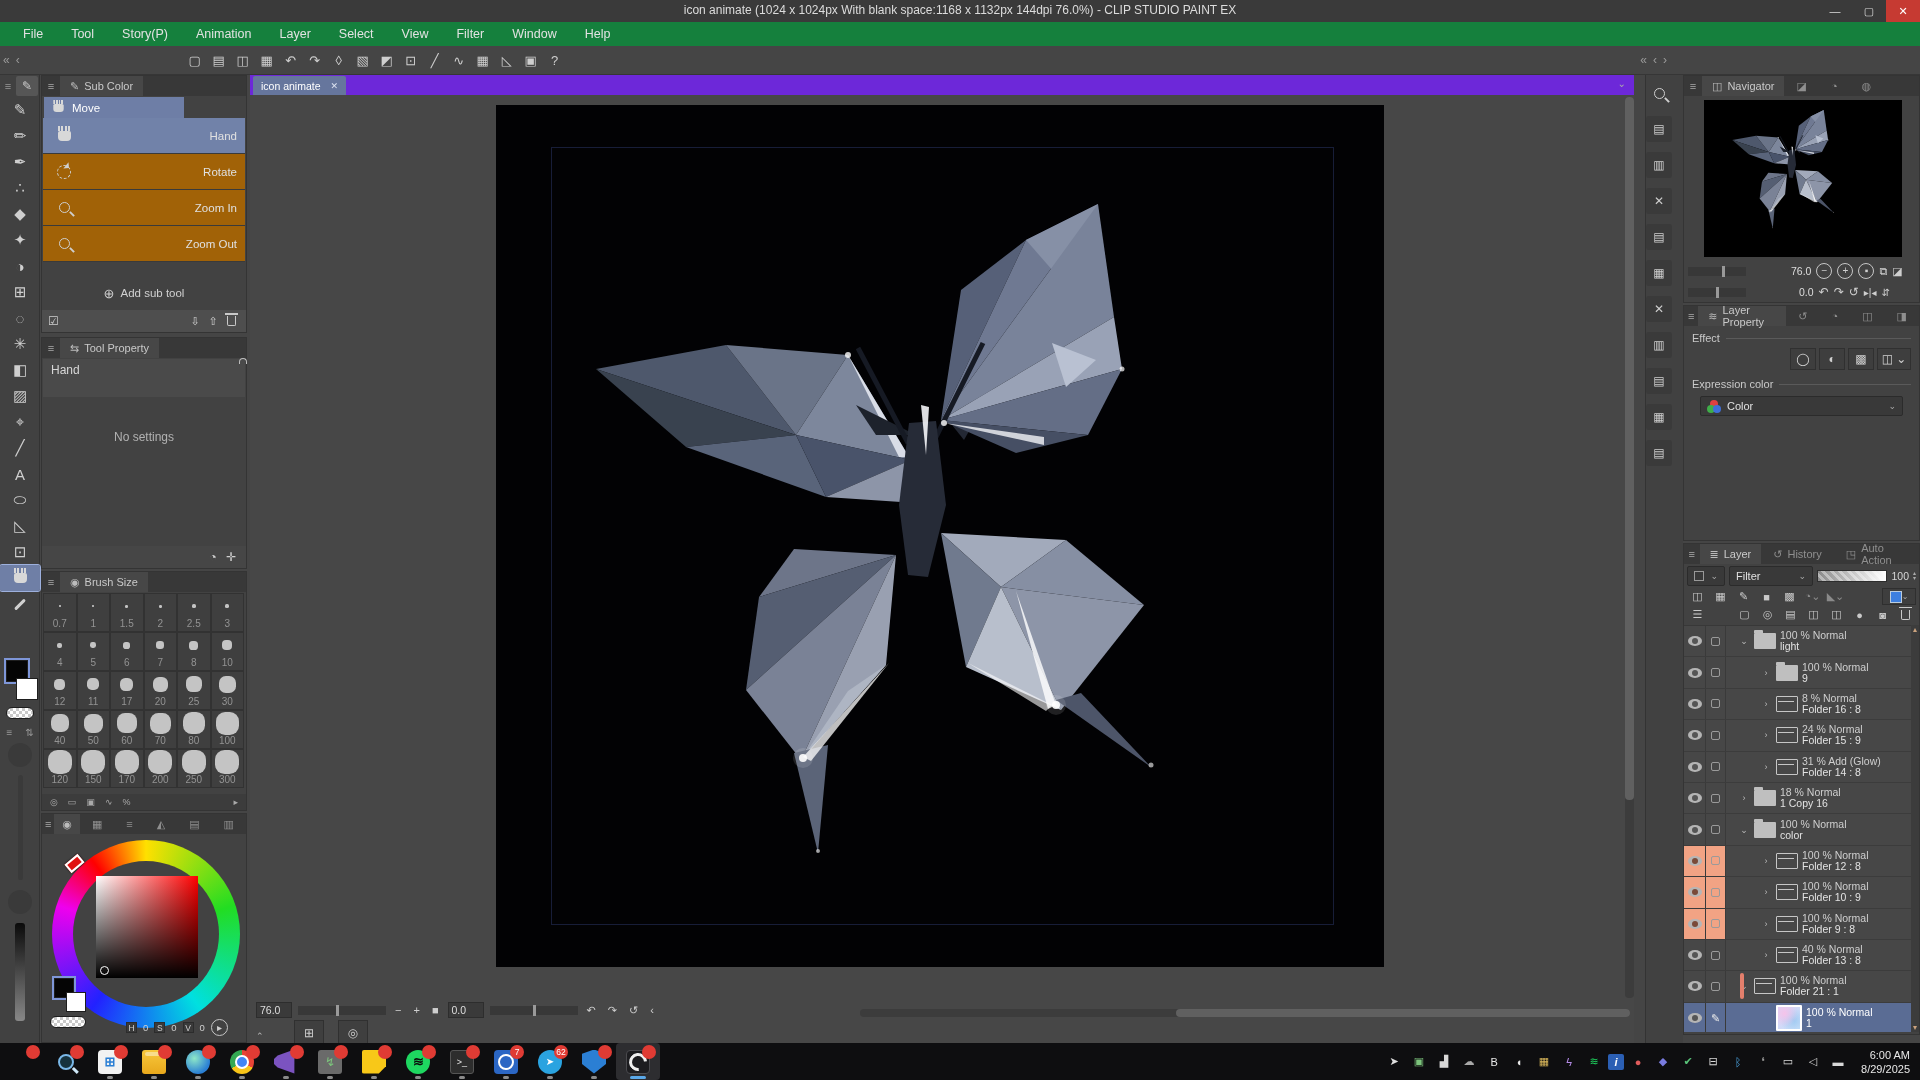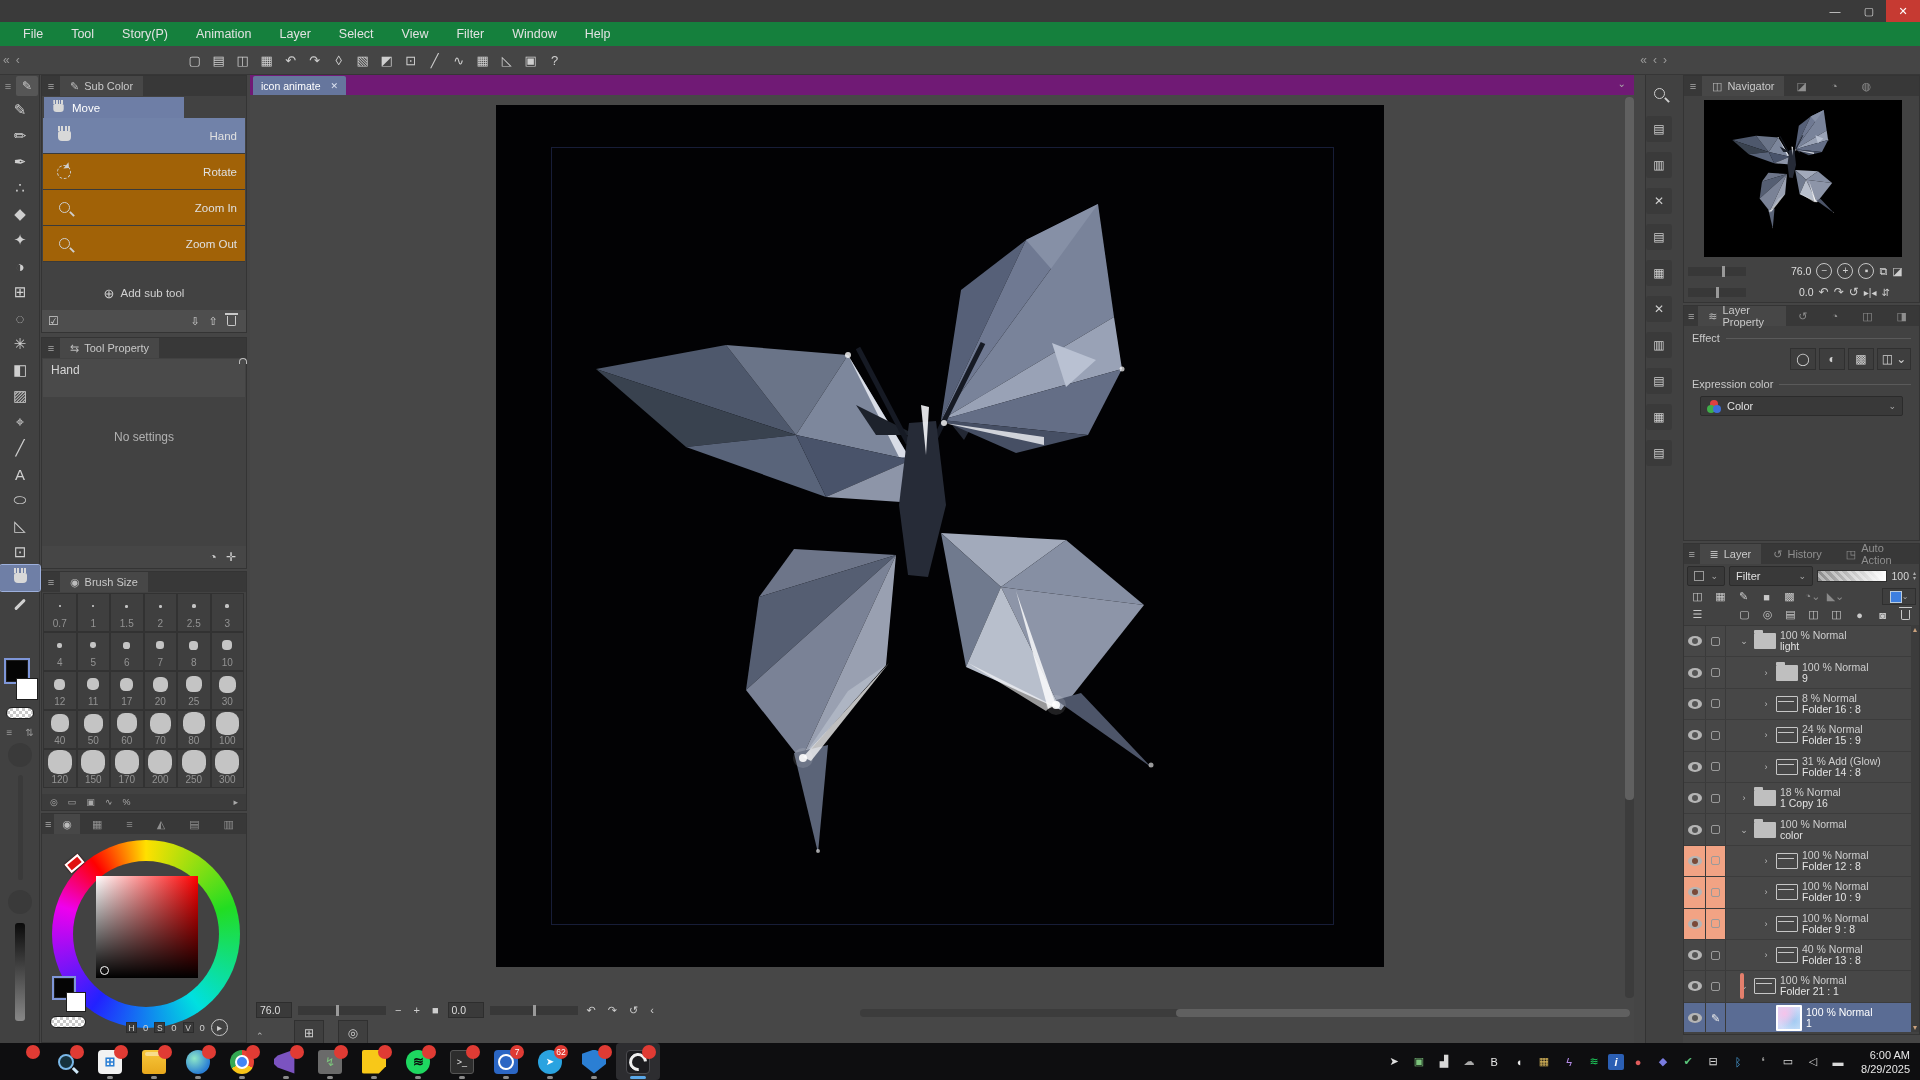--- a/index.html
+++ b/index.html
@@ -72,21 +72,21 @@
      background:conic-gradient(from 0deg, #ffe000, #22dd22 72deg, #00e0e0 144deg, #2222ff 216deg, #ee00ee 288deg, #ff0000 324deg, #ffe000 360deg); }
   #wheelring::after { content:""; position:absolute; inset:21px; border-radius:50%; background:#424242; }
   #svsquare { position:absolute; left:54px; top:62px; width:102px; height:102px;
      background:linear-gradient(to bottom, rgba(0,0,0,0), #000), linear-gradient(to right, #fff, #f00); }
   #svcursor { position:absolute; left:6px; top:88px; width:9px; height:9px; border:1.6px solid #fff; border-radius:50%; }
   #huemark { position:absolute; left:24px; top:44px; width:17px; height:11px; background:#e01010; border:2.5px solid #fff; transform:rotate(-40deg); box-shadow:0 0 2px #000; }
   .hsvbox { width:11px; height:11px; background:#3a3a3a; border:1px solid #2c2c2c; display:inline-flex; align-items:center; justify-content:center; font-size:8.5px; color:#cfcfcf; }
 
   
   #canvas-wrap { left:250px; top:75px; width:1384px; bottom:37px; background:#474747; }
-  #doc-tabbar { position:absolute; left:0; top:0; right:0; height:20px; background:#701a75;text-align:center; }
+  #doc-tabbar { position:absolute; left:0; top:0; right:0; height:20px; background:#6d28d9;text-align:center; }
   #doc-tab { position:absolute; left:3px; top:1px; height:19px; background:#66769d; color:#fff;
       display:flex; align-items:center; gap:10px; padding:0 8px; font-size:10.5px; border-radius:2px 2px 0 0; }
   #document { position:absolute; left:246px; top:30px; width:888px; height:862px; background:#020204; }
   #guide { position:absolute; left:55px; top:42px; width:783px; height:778px; border:1px solid #171d38; }
   #doc-statusbar { position:absolute; left:0; right:0; bottom:23px; height:20px; display:flex; align-items:center; gap:6px; padding-left:6px; color:#c9c9c9; font-size:10.5px; }
   .valbox { background:#3a3a3a; border:1px solid #2d2d2d; padding:1px 6px 1px 3px; min-width:36px; font-size:10.5px; color:#ddd; }
   .htrack { width:88px; height:9px; background:#383838; position:relative; }
   .htrack .thumbv { position:absolute; top:-1px; width:3px; height:11px; background:#9a9a9a; }
   .sbtn { font-size:11px; color:#cfcfcf; padding:0 3px; }
   #hscroll { position:absolute; left:610px; right:4px; bottom:26px; height:8px; background:#3c3c3c; border-radius:4px; }
@@ -247,20 +247,21 @@
       <circle cx="626" cy="264" r="2.5" fill="#fff" opacity="0.7"></circle>
       <circle cx="322" cy="746" r="2" fill="#fff" opacity="0.6"></circle>
       <circle cx="655" cy="660" r="2.5" fill="#fff" opacity="0.6"></circle>
     </symbol>
   </defs>
 </svg>
 
 <div id="app">
 
   <div id="titlebar" class="abs">
+    <span class="title">icon animate (1024 x 1024px With blank space:1168 x 1132px 144dpi 76.0%)  - CLIP STUDIO PAINT EX</span>
     <div class="flex" style="position:absolute; right:0; top:0;">
       <span class="wbtn">—</span>
       <span class="wbtn">▢</span>
       <span class="wbtn close">✕</span>
     </div>
   </div>
 
   <div id="menubar" class="abs">
 
   <span class="menu-item">File</span>

